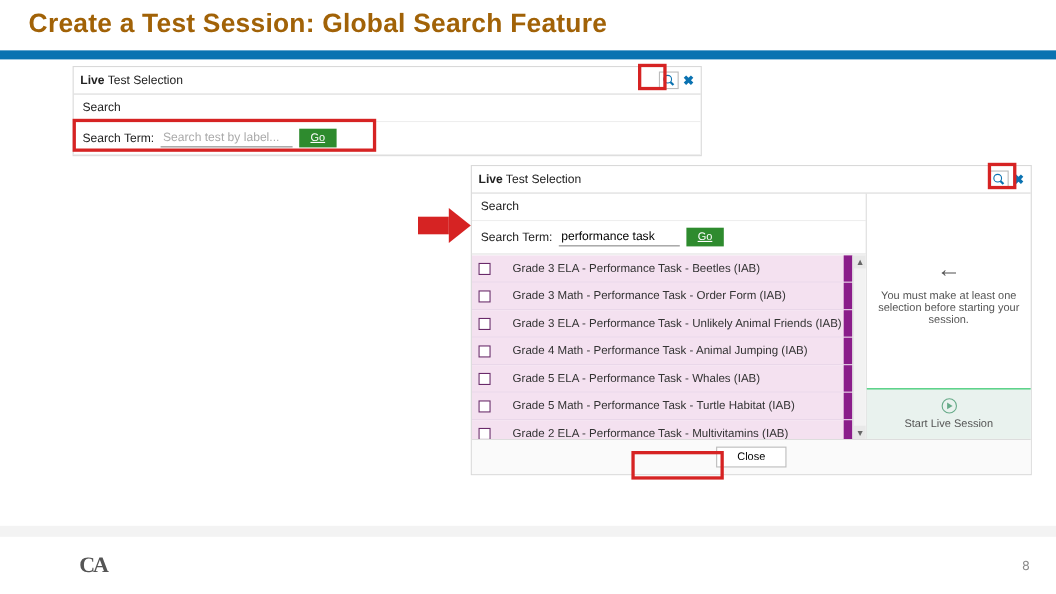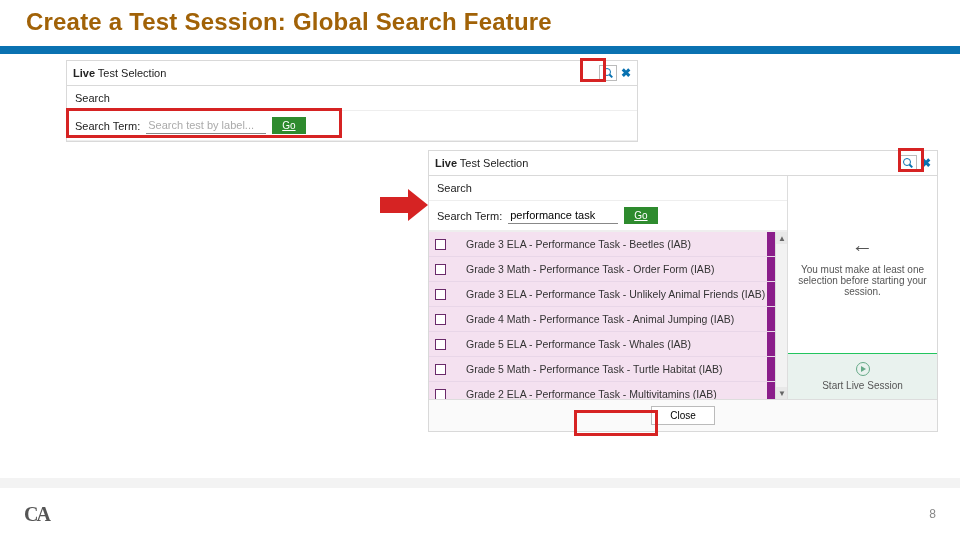--- a/index.html
+++ b/index.html
@@ -147,21 +147,21 @@
   .big-arrow .head {
     width: 0; height: 0;
     border-left: 20px solid #d62323;
     border-top: 16px solid transparent;
     border-bottom: 16px solid transparent;
   }
 
   
   .footer-band { position: absolute; left: 0; right: 0; bottom: 52px; height: 10px; background: #f3f3f3; }
   .footer { position: absolute; left: 0; right: 0; bottom: 0; height: 52px; display: flex; align-items: center; justify-content: space-between; padding: 0 24px; }
-  .logo { display: flex; align-items: flex-start; gap: 4px; }
+  .logo { display: flex; align-items: flex-start; gap: 4px; margin-left: 48px; }
   .logo-mark { font-family: Georgia, serif; font-size: 20px; color: #555; font-weight: 700; letter-spacing: -2px; }
   .pagenum { font-size: 12px; color: #888; }
 </style>
 </head>
 <body>
 
 <div class="slide">
 
   <div class="title-area">
     <div class="title-text">Create a Test Session: Global Search Feature</div>

